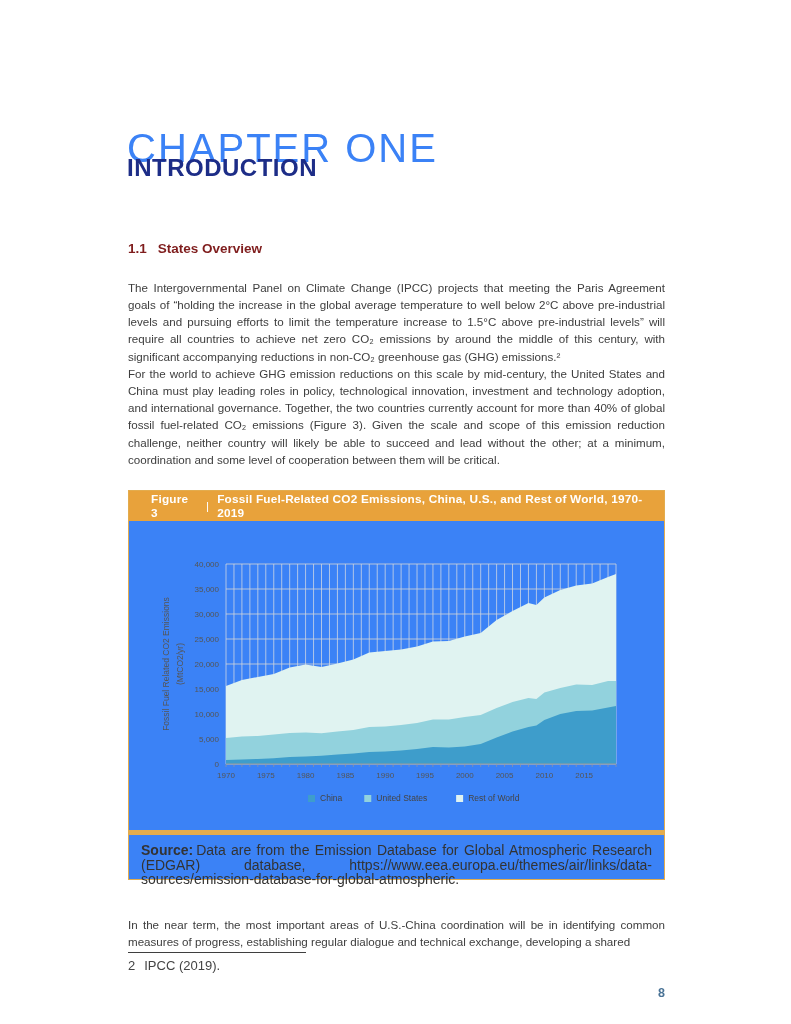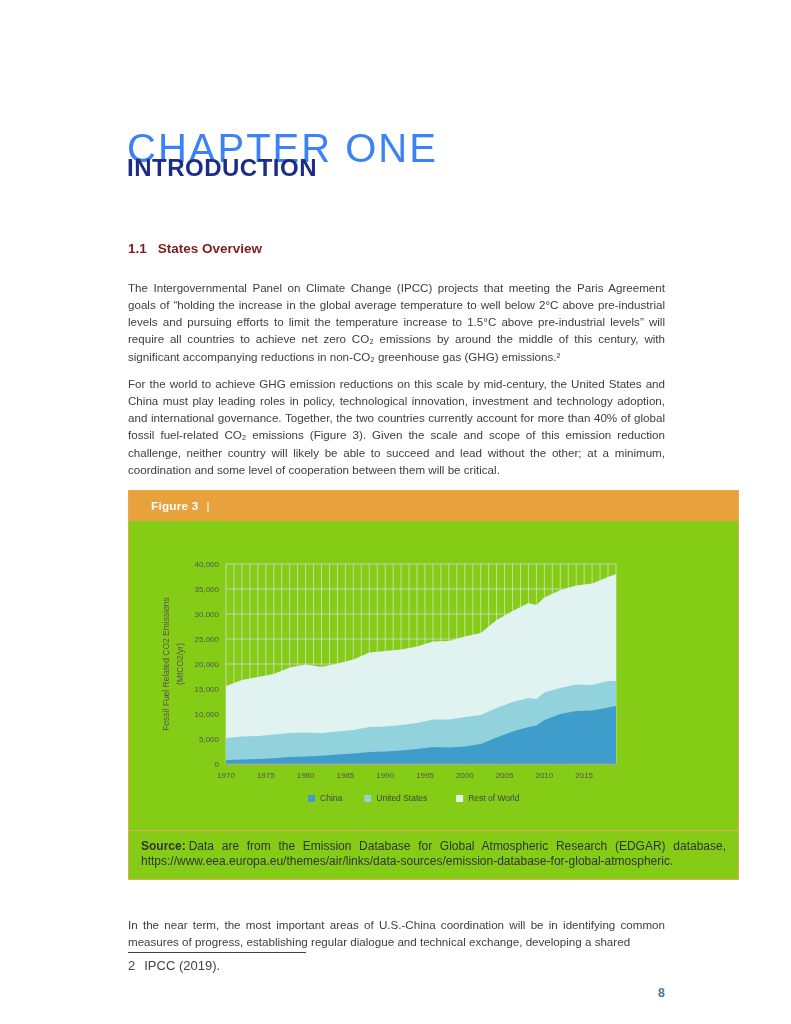--- a/index.html
+++ b/index.html
@@ -4,29 +4,29 @@
 <style>
   html,body{margin:0;padding:0;}
   body{width:791px;height:1024px;position:relative;background:#ffffff;
        font-family:"Liberation Sans", sans-serif;overflow:hidden;}
   .abs{position:absolute;}
   .kicker{left:127px;top:128px;font-size:40px;letter-spacing:2px;color:#3b82f6;font-weight:400;line-height:1;}
   .chap-title{left:127px;top:156px;font-size:24px;font-weight:700;color:#1d2d87;letter-spacing:0.5px;line-height:1;}
   .section-head{left:128px;top:241px;font-size:13.5px;font-weight:700;color:#7f1d1d;display:flex;gap:11px;}
   .para{left:128px;width:537px;font-size:11.6px;line-height:17.3px;color:#3d3d3d;text-align:justify;}
   .p1{top:267px;}
-  .p2{top:363px;}
+  .p2{top:353px;}
   .p3{top:904px;}
-  .figure-box{left:128px;top:490px;width:611px;height:390px;border:1px solid #e3ac4e;box-sizing:border-box;background:#84cc16;}
+  .figure-box{left:128px;top:490px;width:537px;height:390px;border:1px solid #e3ac4e;box-sizing:border-box;background:#3b82f6;}
   .figure-header{height:30px;background:#e8a23b;color:#ffffff;display:flex;align-items:center;
                  padding-left:22px;font-size:11.8px;font-weight:700;letter-spacing:0.2px;box-sizing:border-box;}
   .figure-header .sep{margin:0 8px;font-weight:400;}
   .figure-body{height:309px;}
   .figure-body svg{display:block;}
-  .figure-source{border-top:1px solid #a3a3a3;padding:8px 12px 0 12px;font-size:12px;line-height:14.5px;
+  .figure-source{border-top:5px solid #a3a3a3;padding:8px 12px 0 12px;font-size:14px;line-height:14.5px;
                  color:#333;text-align:justify;}
   .figure-source .src-label{font-weight:700;margin-right:3px;}
   .tick{font-size:8px;fill:#555;font-family:"Liberation Sans",sans-serif;}
   .axis-title{font-size:8.5px;fill:#555;font-family:"Liberation Sans",sans-serif;}
   .legend-text{font-size:8.5px;fill:#444;font-family:"Liberation Sans",sans-serif;}
   .footnote-rule{left:128px;top:952px;width:178px;border-top:1px solid #3f3f3f;height:0;}
   .footnote{left:128px;top:958px;font-size:13px;color:#444;}
   .footnote .fn-num{margin-right:9px;}
   .page-num{left:128px;top:986px;width:537px;text-align:right;font-size:12.5px;font-weight:700;color:#4a7396;}
 </style>
@@ -41,20 +41,21 @@
   <span>States Overview</span>
 </div>
 
 <p class="abs para p1">The Intergovernmental Panel on Climate Change (IPCC) projects that meeting the Paris Agreement goals of “holding the increase in the global average temperature to well below 2°C above pre-industrial levels and pursuing efforts to limit the temperature increase to 1.5°C above pre-industrial levels” will require all countries to achieve net zero CO₂ emissions by around the middle of this century, with significant accompanying reductions in non-CO₂ greenhouse gas (GHG) emissions.²</p>
 <p class="abs para p2">For the world to achieve GHG emission reductions on this scale by mid-century, the United States and China must play leading roles in policy, technological innovation, investment and technology adoption, and international governance. Together, the two countries currently account for more than 40% of global fossil fuel-related CO₂ emissions (Figure 3). Given the scale and scope of this emission reduction challenge, neither country will likely be able to succeed and lead without the other; at a minimum, coordination and some level of cooperation between them will be critical.</p>
 
 <div class="abs figure-box" style="border-color: rgb(227, 172, 78);">
   <div class="figure-header" style="background: rgb(232, 162, 59);">
     <span>Figure 3</span>
     <span class="sep">|</span>
+    <span>Fossil Fuel-Related CO2 Emissions, China, U.S., and Rest of World, 1970-2019</span>
   </div>
   <div class="figure-body">
     <svg id="chart-svg" width="535" height="309" viewBox="0 0 535 309">
         <g>
           <line x1="97" x2="97" y1="43" y2="243" stroke="#e2e2e2" stroke-width="0.7"></line>
           <line x1="104.95918367346938" x2="104.95918367346938" y1="43" y2="243" stroke="#e2e2e2" stroke-width="0.7"></line>
           <line x1="112.91836734693878" x2="112.91836734693878" y1="43" y2="243" stroke="#e2e2e2" stroke-width="0.7"></line>
           <line x1="120.87755102040816" x2="120.87755102040816" y1="43" y2="243" stroke="#e2e2e2" stroke-width="0.7"></line>
           <line x1="128.83673469387756" x2="128.83673469387756" y1="43" y2="243" stroke="#e2e2e2" stroke-width="0.7"></line>
           <line x1="136.79591836734693" x2="136.79591836734693" y1="43" y2="243" stroke="#e2e2e2" stroke-width="0.7"></line>

